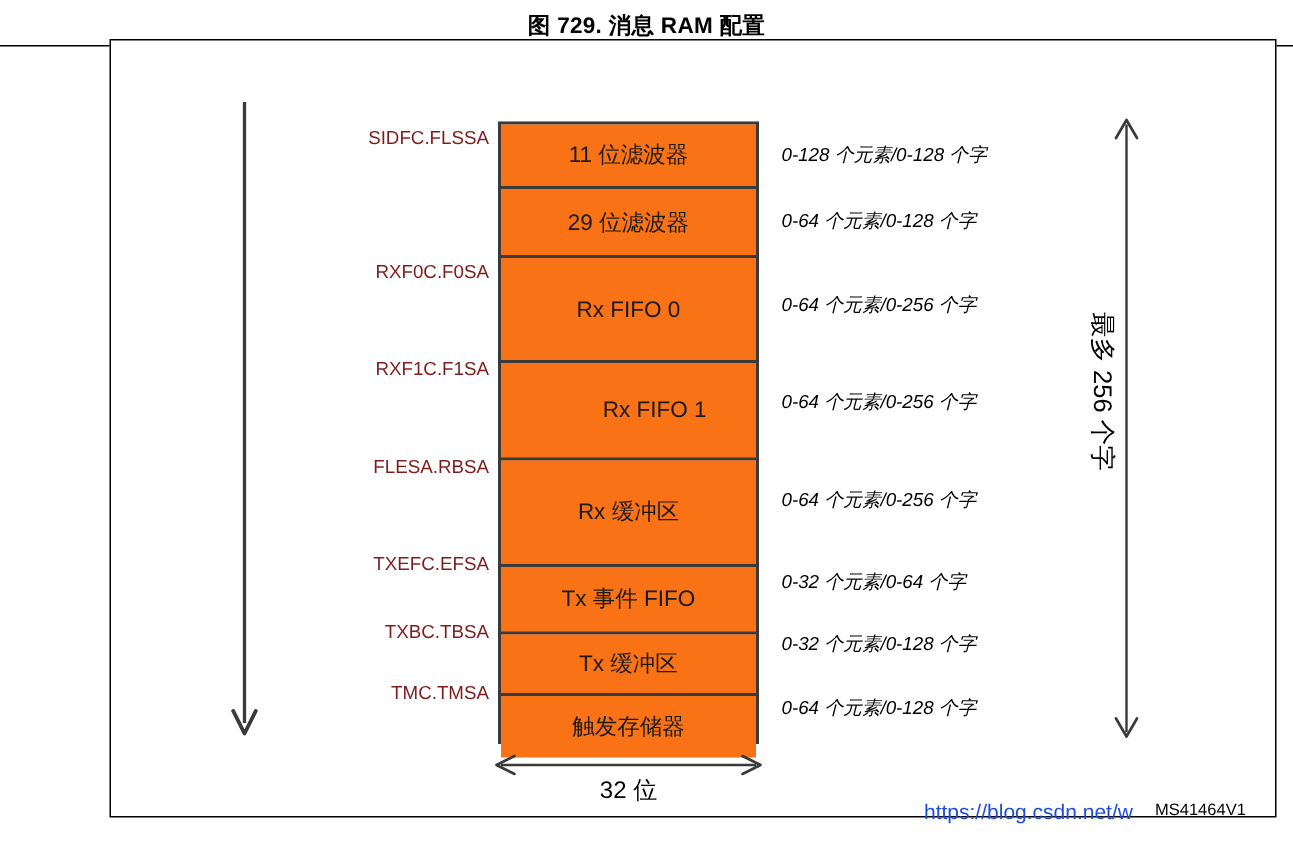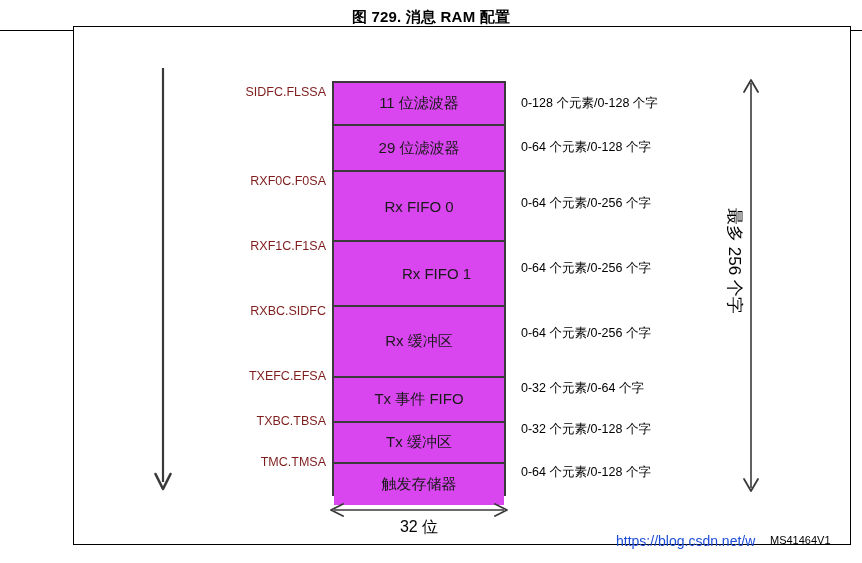--- a/index.html
+++ b/index.html
@@ -75,21 +75,21 @@
     top: 81px;
     width: 174px;
     border: 2px solid #3a3a3a;
     box-sizing: border-box;
     background: #d3dce8;
   }
   .mem-row {
     position: relative;
     box-sizing: border-box;
     border-bottom: 2px solid #3a3a3a;
-    background: #d946ef;
+    background: #f97316;
     display: flex;
     align-items: center;
     justify-content: center;
   }
   .mem-row:last-child {
     border-bottom: none;
   }
   .mem-row-label {
     font-size: 15px;
     color: #1a1a1a;
@@ -121,20 +121,21 @@
     top: 81px;
     width: 210px;
     height: 411px;
   }
   .size-note {
     position: absolute;
     left: 0;
     font-size: 12.5px;
     white-space: nowrap;
     color: #000000;
+    font-style: italic;
   }
 
   
   .total-arrow {
     position: absolute;
     left: 740px;
     top: 78px;
     width: 22px;
     height: 415px;
   }
@@ -200,21 +201,21 @@
     <svg width="22" height="424" viewBox="0 0 22 424" xmlns="http://www.w3.org/2000/svg">
       <line x1="11" y1="0" x2="11" y2="414" stroke="#3a3a3a" stroke-width="2.2"></line>
       <polyline points="3.5,406 11,421 18.5,406" fill="none" stroke="#3a3a3a" stroke-width="2.6" stroke-linecap="round" stroke-linejoin="round"></polyline>
     </svg>
   </div>
 
   <div class="reg-col">
       <div class="reg-name" style="top: 4px;">SIDFC.FLSSA</div>
       <div class="reg-name" style="top: 93px;">RXF0C.F0SA</div>
       <div class="reg-name" style="top: 158px;">RXF1C.F1SA</div>
-      <div class="reg-name" style="top: 223px;">RXBC.SIDFC</div>
+      <div class="reg-name" style="top: 223px;">FLESA.RBSA</div>
       <div class="reg-name" style="top: 288px;">TXEFC.EFSA</div>
       <div class="reg-name" style="top: 333px;">TXBC.TBSA</div>
       <div class="reg-name" style="top: 374px;">TMC.TMSA</div>
     </div>
 
   <div class="mem-table" style="height: 415px;">
       <div class="mem-row" style="height: 43px;">
         <span class="mem-row-label">11 位滤波器</span>
       </div>
       <div class="mem-row" style="height: 46px;">

